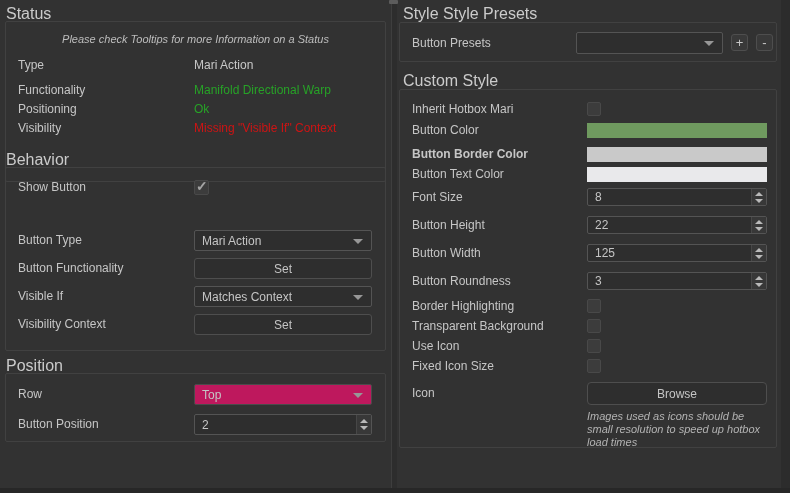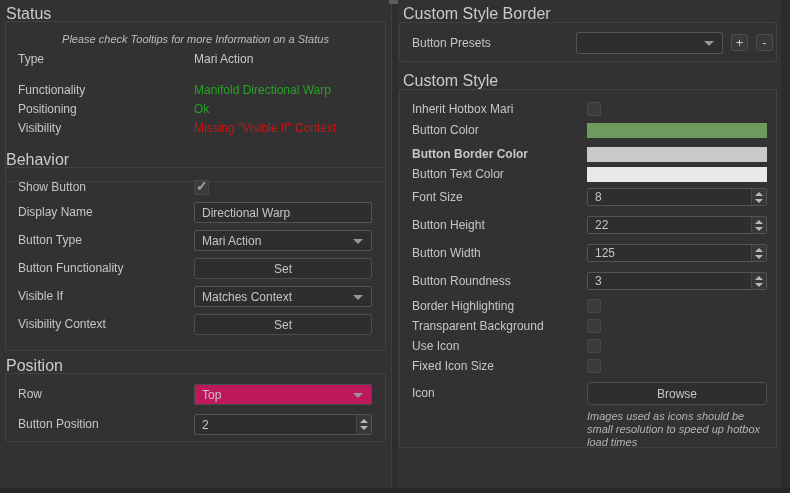--- a/index.html
+++ b/index.html
@@ -51,21 +51,21 @@
 </style>
 </head>
 <body>
 
 <div class="abs" style="left:0;top:0;width:392px;height:493px;">
 
   <div class="sect-title" style="left:6px;top:5px;">Status</div>
   <div class="groupbox" style="left:5px;top:21px;width:381px;height:161px;">
     <div class="hint" style="top:11px;">Please check Tooltips for more Information on a Status</div>
 
-    <div class="srow" style="top:30px;text-align:center;">
+    <div class="srow" style="top:36px;text-align:center;">
       <span class="lbl">Type</span>
       <span class="val" style="color: rgb(200, 200, 200);">Mari Action</span>
     </div>
     <div class="srow" style="top:61px;">
       <span class="lbl">Functionality</span>
       <span class="val" style="color: rgb(39, 162, 39);">Manifold Directional Warp</span>
     </div>
     <div class="srow" style="top:80px;">
       <span class="lbl">Positioning</span>
       <span class="val" style="color: rgb(39, 162, 39);">Ok</span>
@@ -77,26 +77,20 @@
   </div>
 
   <div class="sect-title" style="left:6px;top:151px;">Behavior</div>
   <div class="groupbox" style="left:5px;top:167px;width:381px;height:184px;">
 
     <div class="frow" style="top:11px;height:17px;">
       <span class="lbl" style="line-height:17px;">Show Button</span>
       <span class="cb big" style="left:188px;top:1px;" data-checked="true"></span>
     </div>
 
-    <div class="frow" style="top:34px;height:21px;">
-      <span class="lbl" style="line-height:21px;">Display Name</span>
-      <div class="ctl tin" style="left:188px;top:0;width:178px;height:21px;">
-        <span class="txt">Directional Warp</span>
-      </div>
-    </div>
 
     <div class="frow" style="top:62px;height:21px;">
       <span class="lbl" style="line-height:21px;">Button Type</span>
       <div class="ctl dd" style="left:188px;top:0;width:178px;height:21px;">
         <span class="txt">Mari Action</span>
         <span class="arr"></span>
       </div>
     </div>
 
     <div class="frow" style="top:90px;height:21px;">
@@ -144,21 +138,21 @@
       </div>
     </div>
   </div>
 </div>
 
 <div class="divider"></div>
 <div class="divider-handle"></div>
 
 <div class="abs" style="left:396px;top:0;width:394px;height:493px;">
 
-  <div class="sect-title" style="left:7px;top:5px;">Custom Style Border</div>
+  <div class="sect-title" style="left:7px;top:5px;">Style Style Presets</div>
   <div class="groupbox" style="left:3px;top:22px;width:378px;height:40px;">
     <div class="frow" style="top:9px;height:22px;">
       <span class="lbl" style="line-height:22px;">Button Presets</span>
       <div class="ctl dd" style="left:176px;top:0;width:147px;height:22px;">
         <span class="txt"></span>
         <span class="arr"></span>
       </div>
       <span class="smallbtn" style="left:331px;top:2px;">
           <span>+</span>
         </span>

